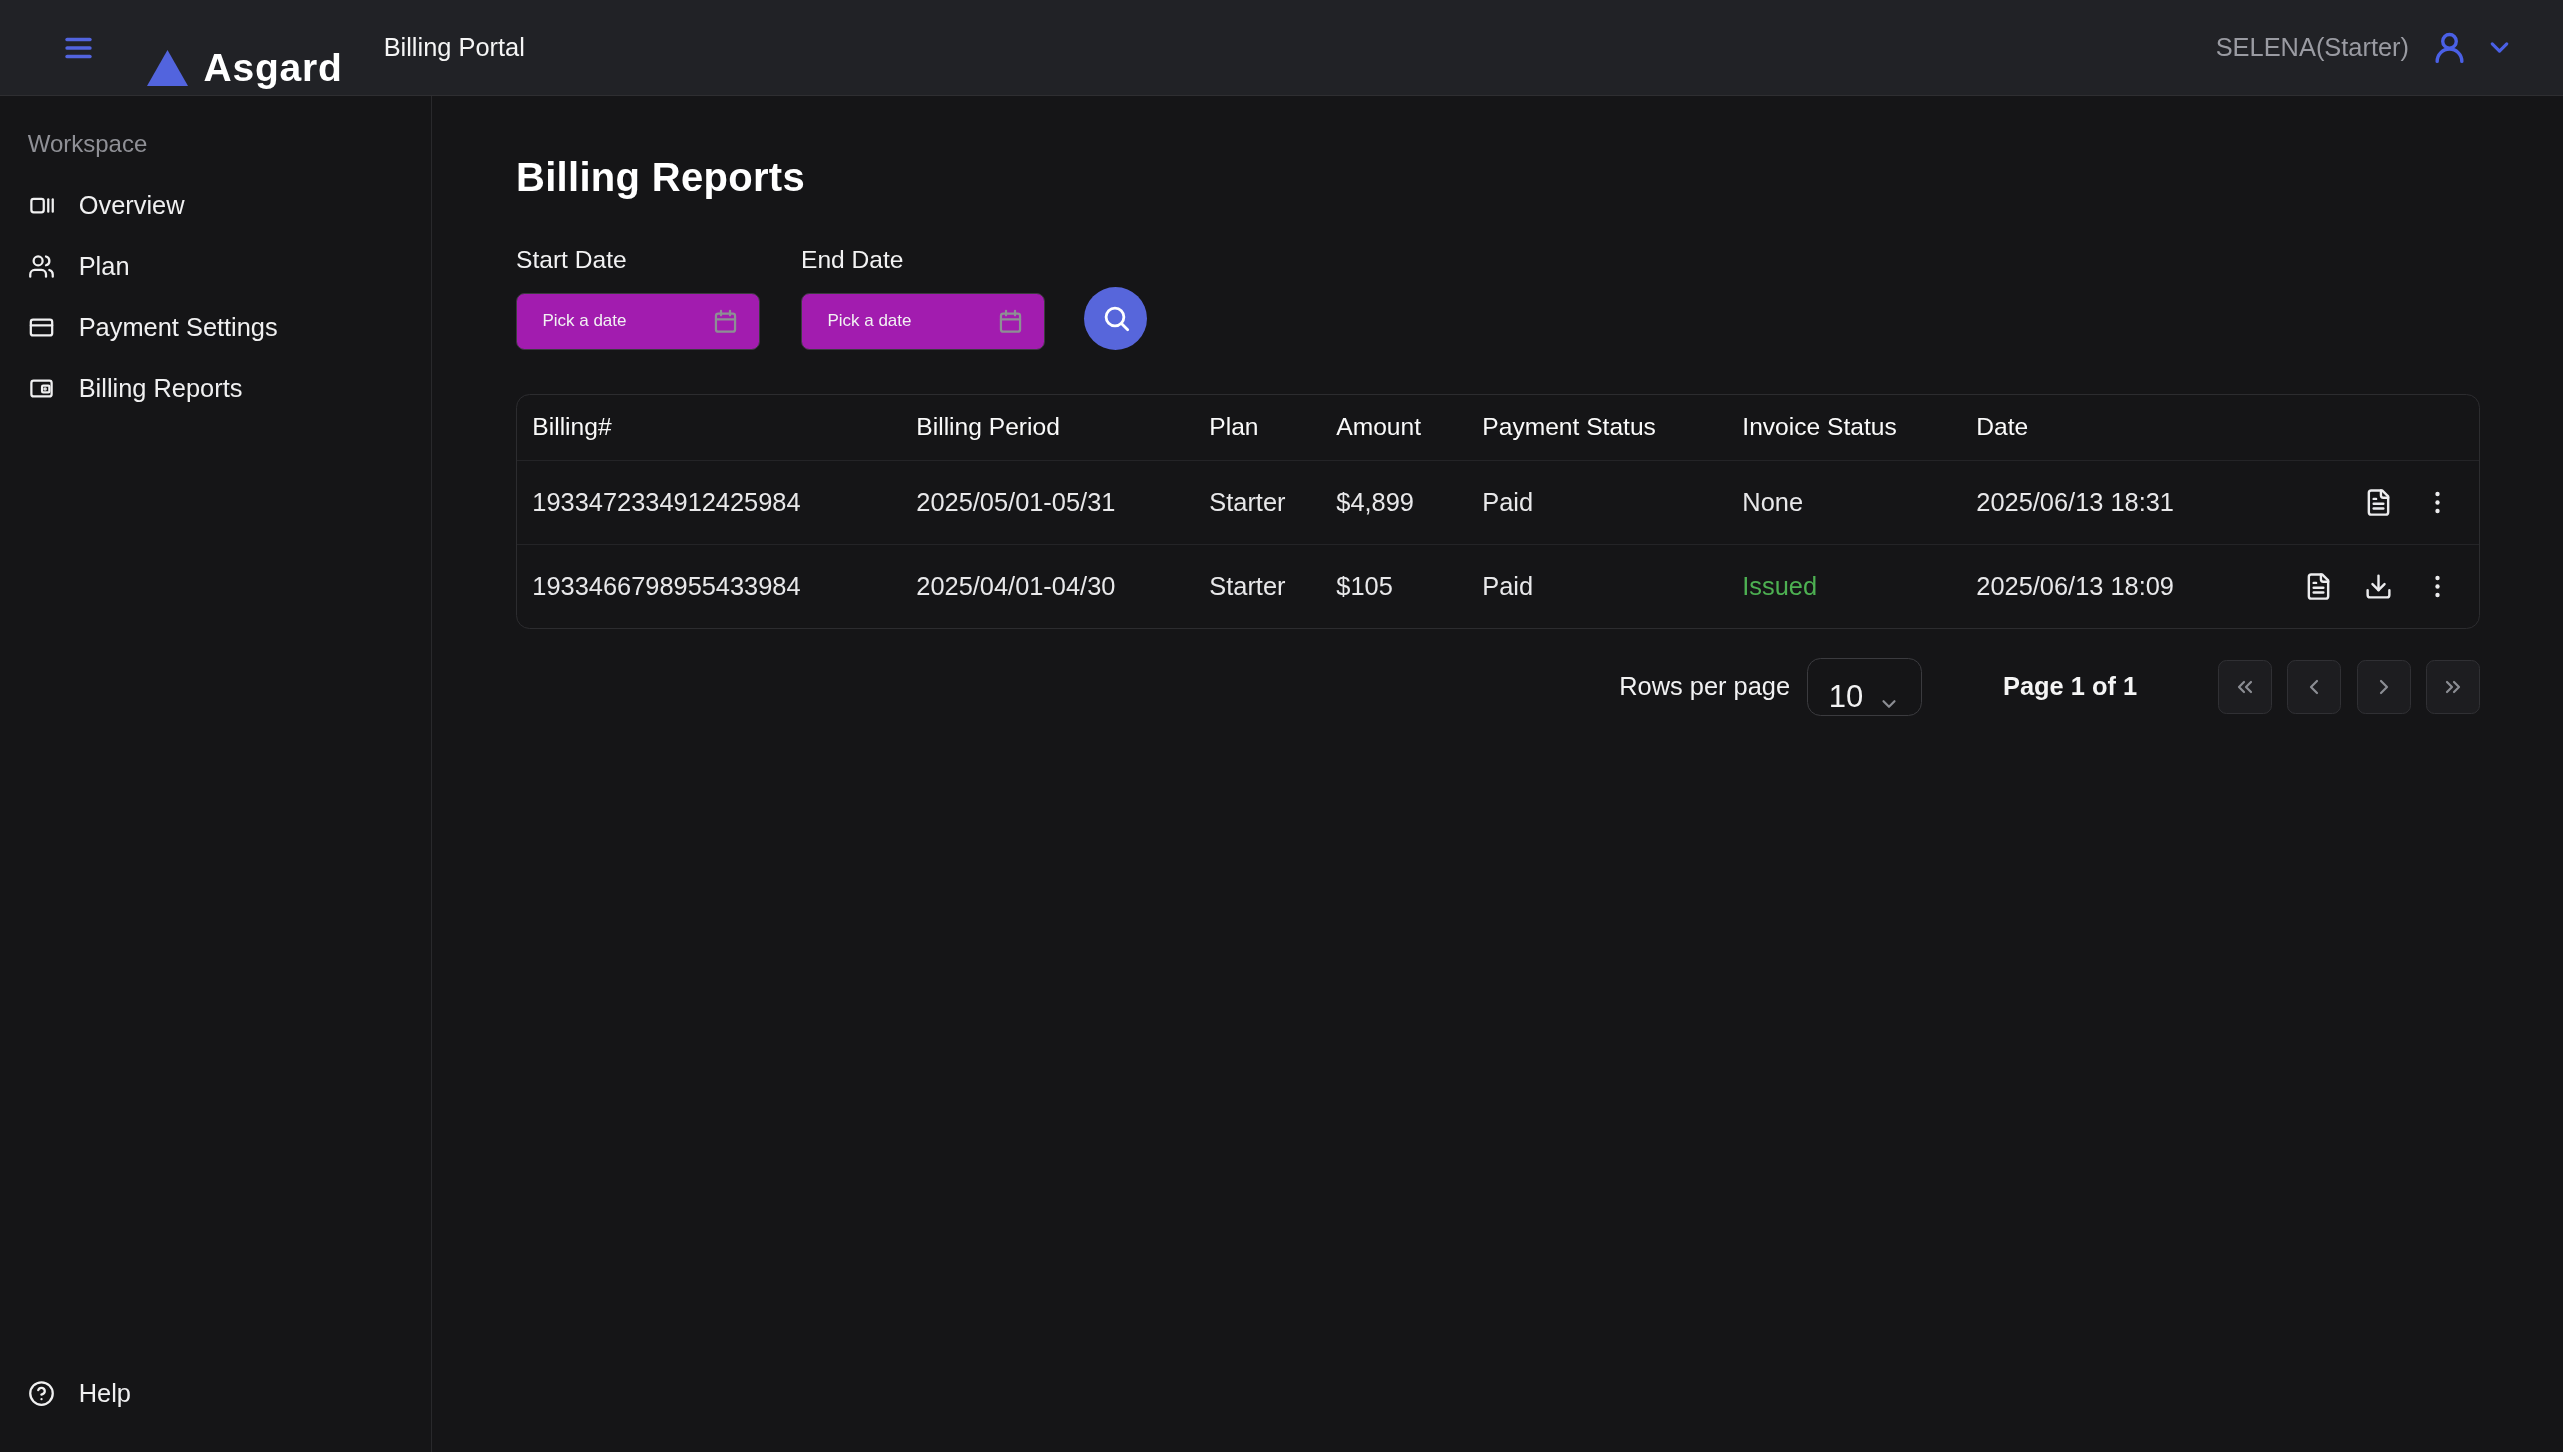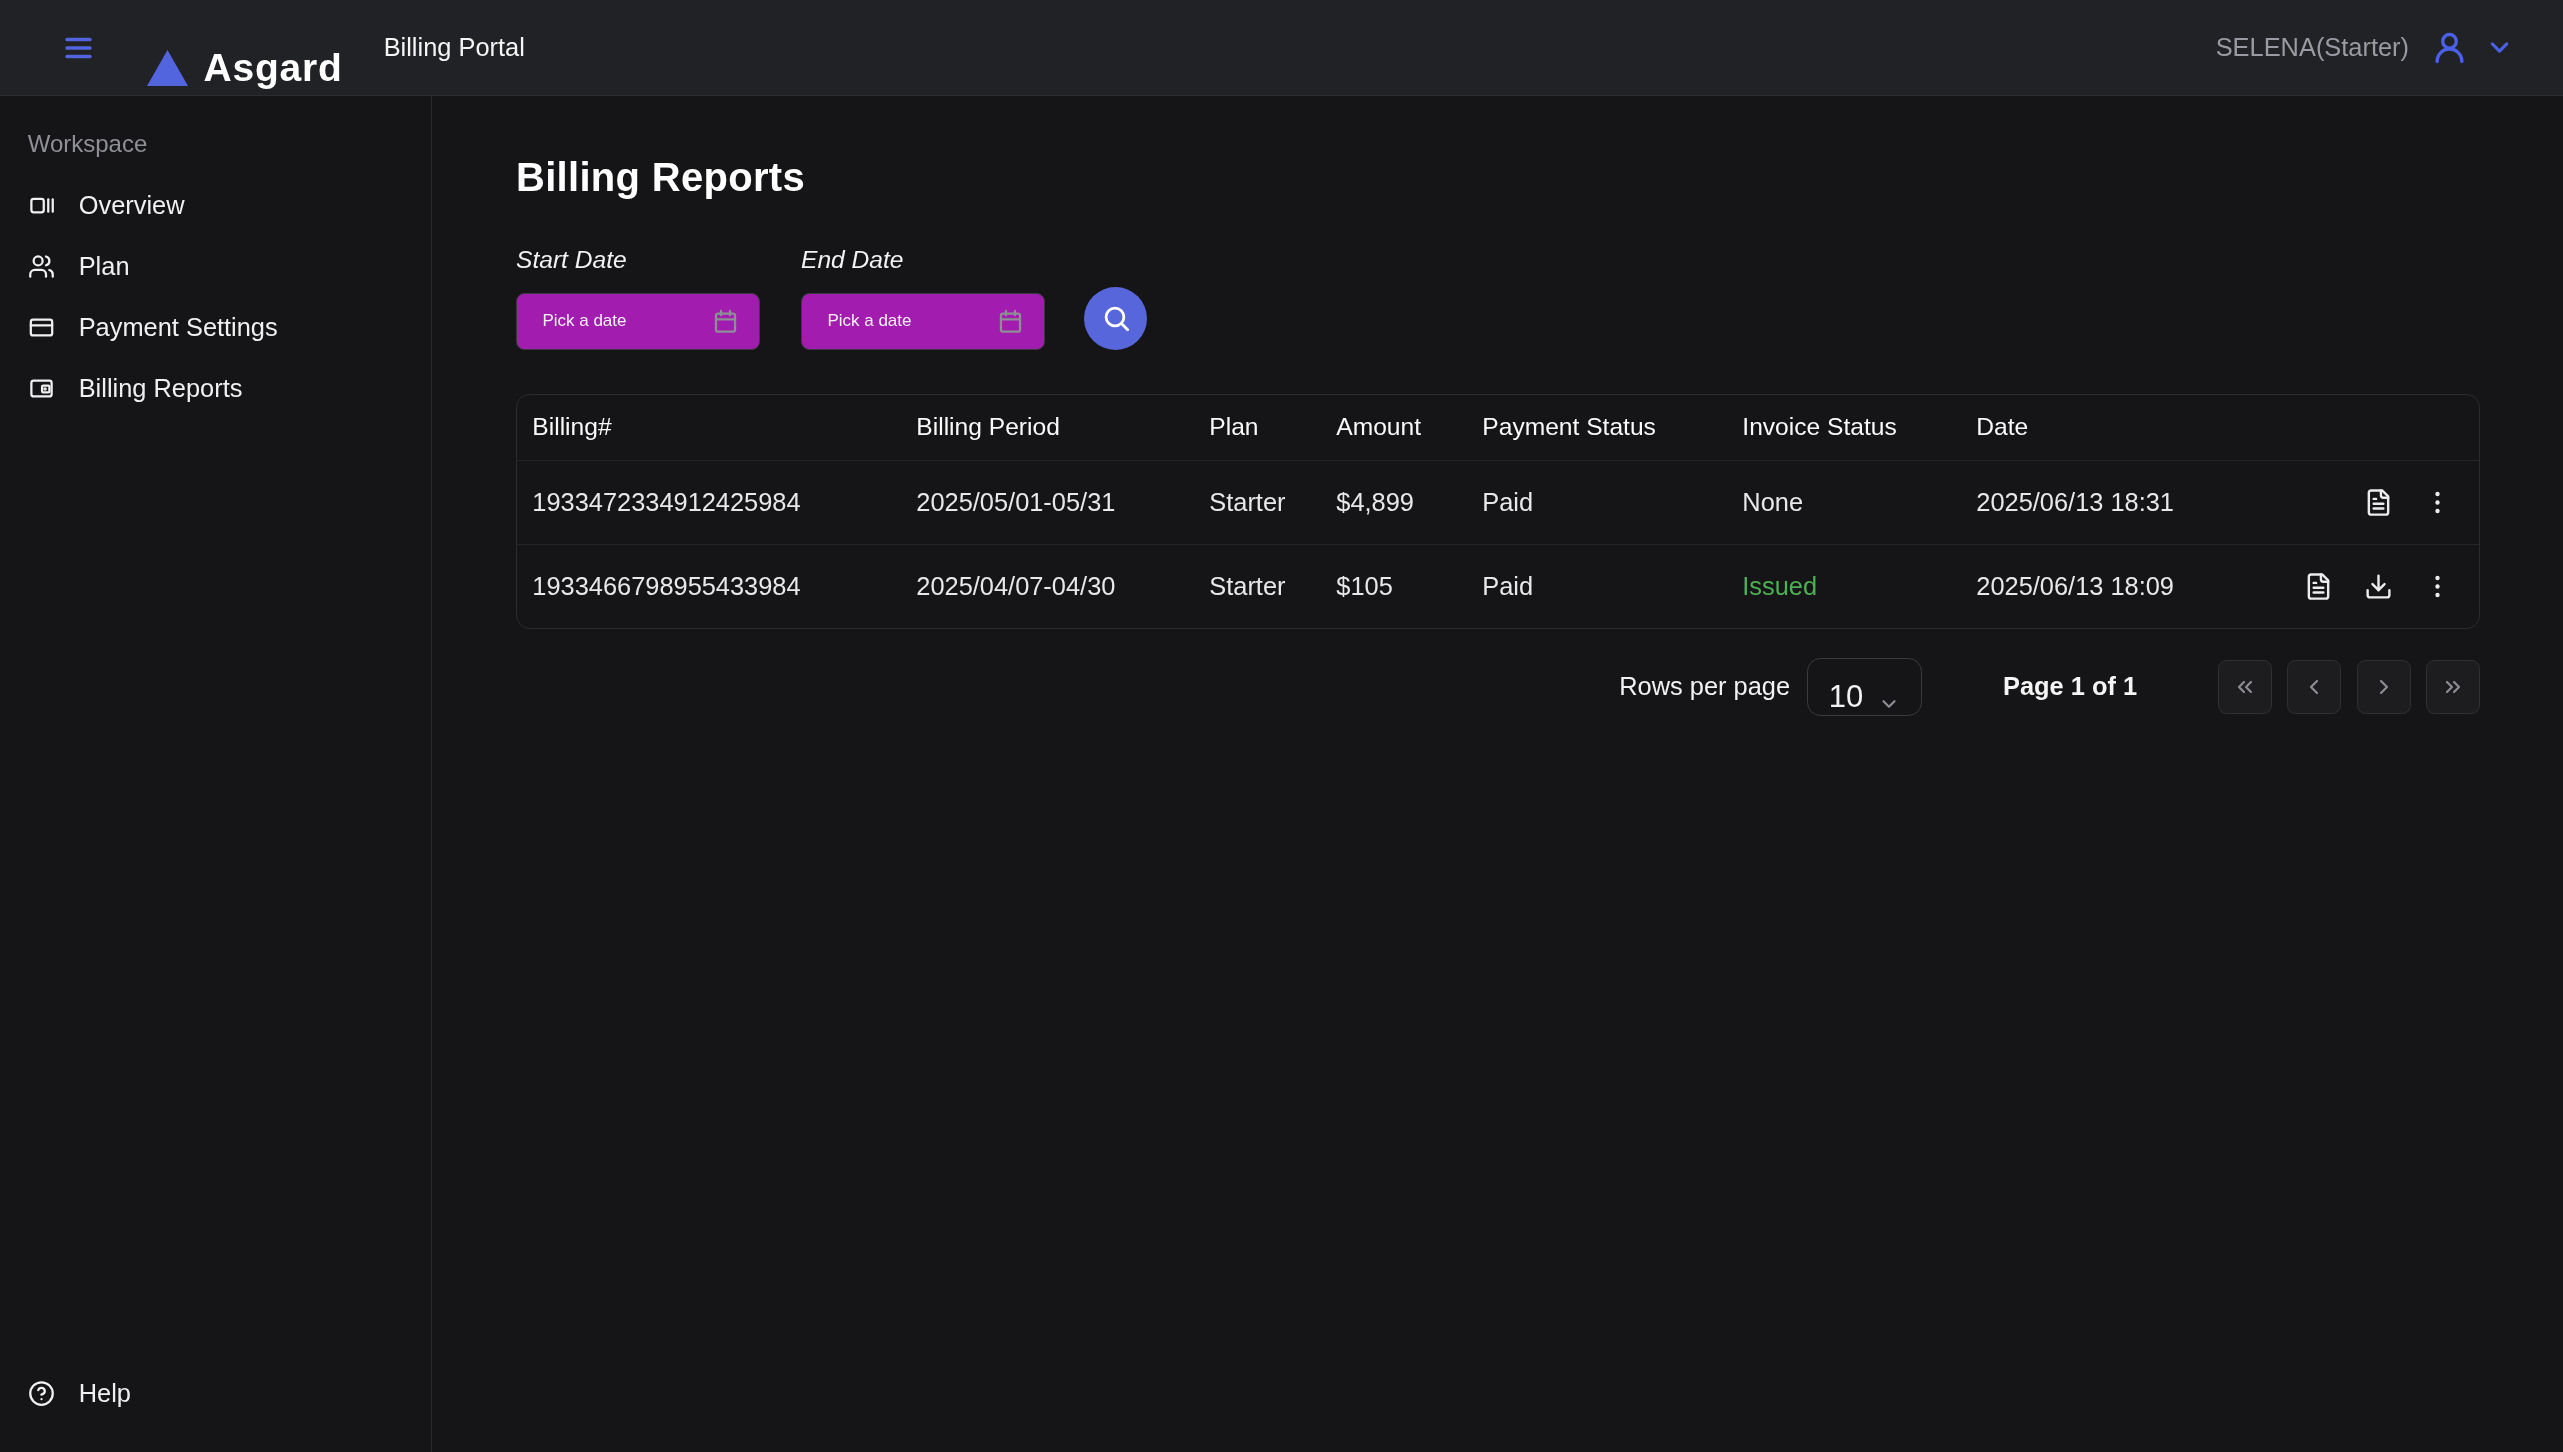--- a/index.html
+++ b/index.html
@@ -63,21 +63,21 @@
   .nav-item .icon{width:27px;height:27px;flex:0 0 27px;}
   .sidebar-spacer{flex:1;}
   .help-item{margin-bottom:3.4px;}
 
   
   .main{flex:1;min-width:0;padding:59px 84px 0 84px;overflow:hidden;}
   .page-title{font-size:40px;font-weight:800;color:#ffffff;letter-spacing:0.3px;}
 
   .filters{display:flex;align-items:flex-end;gap:41px;margin-top:46px;}
   .filter-group{display:flex;flex-direction:column;gap:18.6px;}
-  .filter-label{font-size:24.6px;font-weight:500;color:#f2f2f3;font-style:italic;}
+  .filter-label{font-size:24.6px;font-weight:500;color:#f2f2f3;}
   .date-btn{
     width:244px;height:57px;border-radius:8.5px;
     background:#a21caf;border:0.8px solid var(--input-border);
     color:#f2f2f3;font-size:17px;font-family:inherit;cursor:pointer;
     display:flex;align-items:center;justify-content:space-between;
     padding:0 20.3px 0 25.4px;
   }
   .search-btn{
     width:63px;height:63px;border-radius:50%;
     background:var(--accent-btn);border:none;cursor:pointer;
@@ -288,21 +288,21 @@
               <circle cx="12" cy="5" r="1.8"></circle>
                 <circle cx="12" cy="12" r="1.8"></circle>
                 <circle cx="12" cy="19" r="1.8"></circle>
             </svg>
           </button>
         </span>
       </div>
 
       <div class="t-row t-body-row">
         <span class="t-cell">1933466798955433984</span>
-        <span class="t-cell">2025/04/07-04/30</span>
+        <span class="t-cell">2025/04/01-04/30</span>
         <span class="t-cell">Starter</span>
         <span class="t-cell">$105</span>
         <span class="t-cell">Paid</span>
         <span class="t-cell" style="color: rgb(77, 176, 82);">Issued</span>
         <span class="t-cell">2025/06/13 18:09</span>
         <span class="t-actions">
           <button class="icon-btn">
             <svg width="29" height="29" viewBox="0 0 24 24" fill="none" stroke="currentColor" stroke-width="2" stroke-linecap="round" stroke-linejoin="round">
               <path d="M15 2H6a2 2 0 0 0-2 2v16a2 2 0 0 0 2 2h12a2 2 0 0 0 2-2V7Z"></path>
                 <path d="M14 2v4a2 2 0 0 0 2 2h4"></path>

